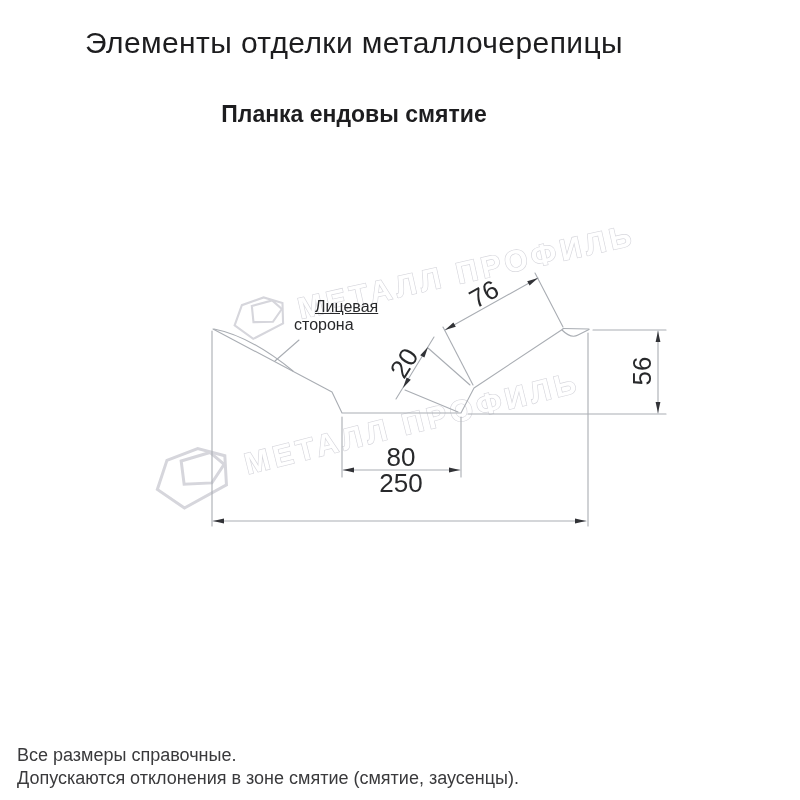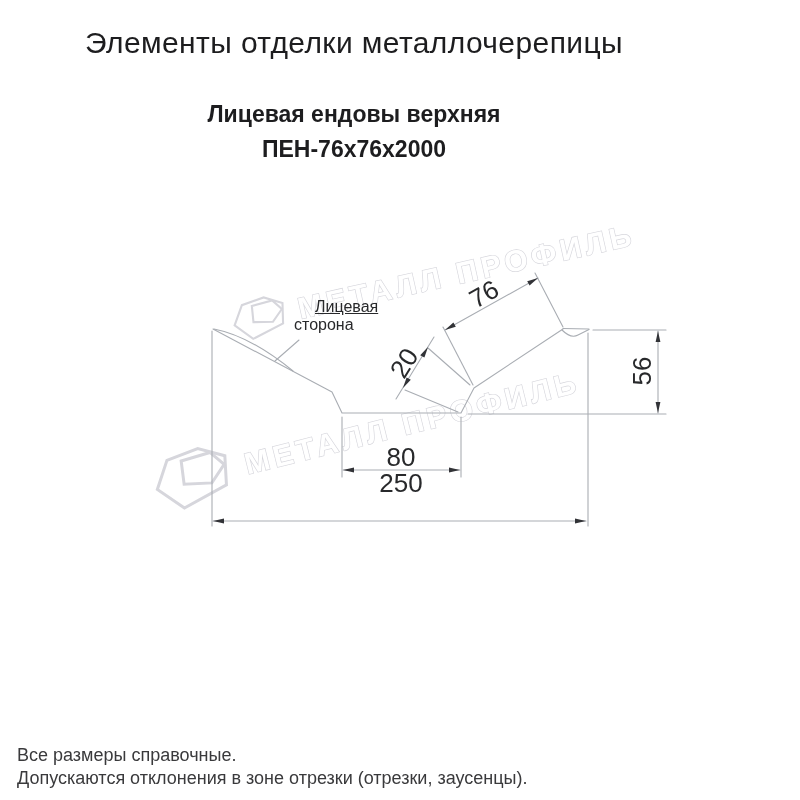--- a/index.html
+++ b/index.html
@@ -60,22 +60,21 @@
     position:absolute; z-index:3; left:17px; top:744px;
     font-size:18px; line-height:23px; color:var(--footer-text,#3a3a3c);
   }
 </style>
 </head>
 <body>
 
 <div class="page">
 
   <div class="heading" id="main-title">Элементы отделки металлочерепицы</div>
-  <div class="heading" id="subtitle">Лицевая ендовы верхняя</div>
-  <div class="heading" id="model">ПЕН-76х76х2000</div>
+  <div class="heading" id="subtitle">Планка ендовы смятие</div>
 
   <div class="wm" id="watermark-1">
     <svg width="58" height="42" viewBox="0 0 60 44">
       <path d="M2,24 L14,5 L38,2 L56,12 L52,33 L18,42 Z"></path>
       <path d="M24,8 L46,7 L54,18 L42,29 L22,25 Z"></path>
     </svg>
     <span class="wm-text">МЕТАЛЛ ПРОФИЛЬ</span>
   </div>
   <div class="wm" id="watermark-2">
     <svg width="86" height="60" viewBox="0 0 60 44">
@@ -142,16 +141,16 @@
   <div class="dim" id="dim-20">20</div>
   <div class="dim" id="dim-56">56</div>
   <div class="dim" id="dim-80">80</div>
   <div class="dim" id="dim-250">250</div>
 
   <div class="facelabel" id="face-line1">Лицевая</div>
   <div class="facelabel" id="face-line2">сторона</div>
 
   <div class="footer">
     <div>Все размеры справочные.</div>
-    <div>Допускаются отклонения в зоне отрезки (отрезки, заусенцы).</div>
+    <div>Допускаются отклонения в зоне смятие (смятие, заусенцы).</div>
   </div>
 
 </div>
 
 </body></html>

